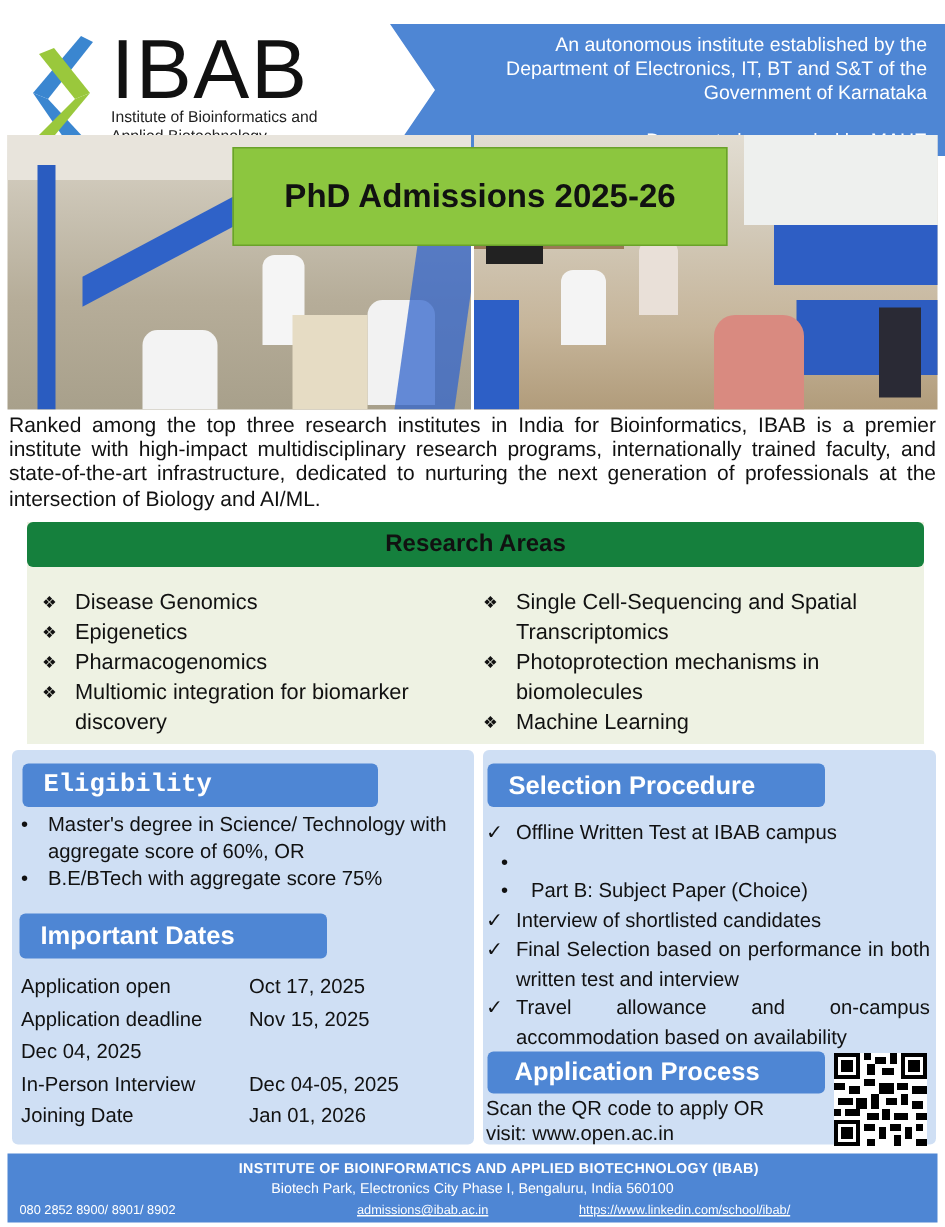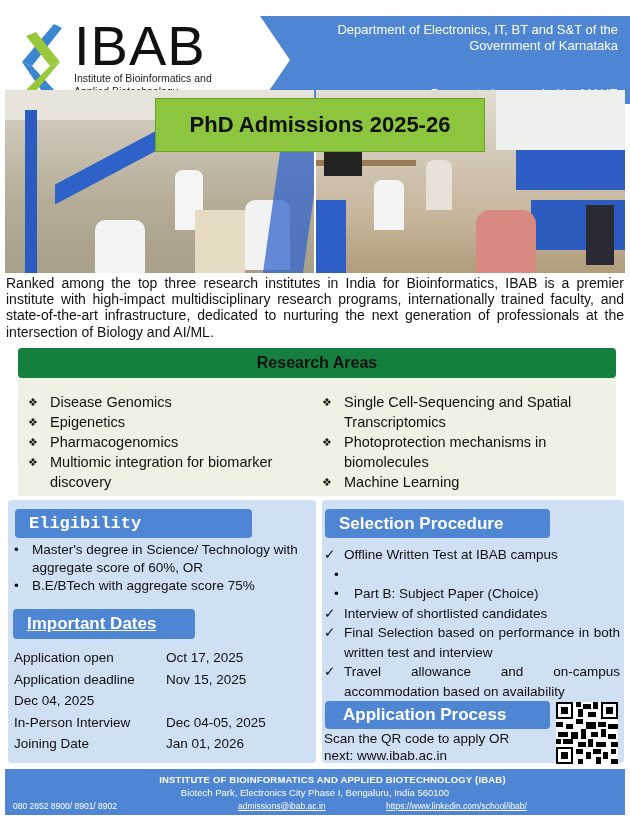--- a/index.html
+++ b/index.html
@@ -14,21 +14,21 @@
   .header-banner { position: absolute; left: 260px; top: 0; width: 370px; height: 88px; background: #4e86d4; clip-path: polygon(0 0, 100% 0, 100% 100%, 0 100%, 30px 50%); }
   .header-banner .lines { position: absolute; right: 12px; top: 6px; text-align: right; color: #fff; font-size: 13px; line-height: 16px; }
   .header-banner .mahe { position: absolute; right: 12px; top: 70px; color: #fff; font-size: 13px; }
 
   
   .photos { position: absolute; left: 5px; top: 90px; width: 620px; height: 183px; display: flex; gap: 2px; }
   .photo { flex: 1; height: 100%; position: relative; overflow: hidden; }
   .photo-lab { background: linear-gradient(180deg, #d9d3c6 0%, #c7c0b0 30%, #b6ad99 60%, #a8a08b 100%); }
   .photo-comp { background: linear-gradient(180deg, #e2ddd2 0%, #d2c9b8 35%, #c6b59a 70%, #b19c7b 100%); }
   .photo .blk { position: absolute; }
-  .title-box { position: absolute; left: 155px; top: 98px; width: 330px; height: 54px; background: #8cc63f; border: 1px solid #6aa22a; display: flex; align-items: center; justify-content: center; font-size: 22px; font-weight: 700; color: #111; }
+  .title-box { position: absolute; left: 155px; top: 98px; width: 330px; height: 66px; background: #8cc63f; border: 1px solid #6aa22a; display: flex; align-items: center; justify-content: center; font-size: 22px; font-weight: 700; color: #111; }
 
   
   .intro { position: absolute; left: 6px; top: 275px; width: 618px; font-size: 14px; line-height: 16.2px; text-align: justify; color: #111; }
 
   
   .ra-wrap { position: absolute; left: 18px; top: 348px; width: 598px; height: 148px; background: #eef2e3; }
   .ra-head { position: absolute; left: 18px; top: 348px; width: 598px; height: 30px; background: #15803d; border-radius: 4px; display: flex; align-items: center; justify-content: center; font-size: 16px; font-weight: 700; color: #111; }
   .ra-col { position: absolute; top: 392px; font-size: 14.5px; line-height: 20px; }
   .ra-col.left { left: 28px; width: 260px; }
   .ra-col.right { left: 322px; width: 290px; }
@@ -77,20 +77,21 @@
       <path d="M34 44 L44 40 L14 76 L6 72 Z" fill="#9ac83c"></path>
     </svg>
     <div class="logo-text">IBAB</div>
     <div class="logo-sub">
       <div>Institute of Bioinformatics and</div>
       <div>Applied Biotechnology</div>
     </div>
   </div>
   <div class="header-banner">
     <div class="lines">
+      <div>An autonomous institute established by the</div>
       <div>Department of Electronics, IT, BT and S&amp;T of the</div>
       <div>Government of Karnataka</div>
     </div>
     <div class="mahe">Degree to be awarded by MAHE</div>
   </div>
 </div>
 
 <div class="photos">
   <div class="photo photo-lab">
     <div class="blk" style="left:0;top:0;width:100%;height:30px;background:#e8e4dc;"></div>
@@ -159,21 +160,21 @@
 <div class="elig-list">
   <div class="elig-item">
       <span class="bul">•</span>
       <span>Master's degree in Science/ Technology with aggregate score of 60%, OR</span>
     </div>
   <div class="elig-item">
       <span class="bul">•</span>
       <span>B.E/BTech with aggregate score 75%</span>
     </div>
 </div>
-<div class="sec-head" style="left:13px;top:609px;width:182px;height:30px;text-decoration:underline;">Important Dates</div>
+<div class="sec-head" style="left:13px;top:609px;width:205px;height:30px;">Important Dates</div>
 <div class="dates">
   <div class="date-row">
       <span class="lbl">Application open</span>
       <span>Oct 17, 2025</span>
     </div>
   <div class="date-row">
       <span class="lbl">Application deadline</span>
       <span>Nov 15, 2025</span>
     </div>
   <div class="date-row">
@@ -212,21 +213,21 @@
       <span class="txt" style="text-align:justify;">Final Selection based on performance in both written test and interview</span>
     </div>
   <div class="sel-item">
       <span class="bul">✓</span>
       <span class="txt" style="text-align:justify;">Travel allowance and on-campus accommodation based on availability</span>
     </div>
 </div>
 <div class="sec-head" style="left:325px;top:701px;width:225px;height:28px;padding-left:18px;">Application Process</div>
 <div class="app-text">
   <div>Scan the QR code to apply OR</div>
-  <div>next: www.ibab.ac.in</div>
+  <div>visit: www.open.ac.in</div>
 </div>
 <svg class="qr" viewBox="0 0 25 25" shape-rendering="crispEdges">
   <rect x="0" y="0" width="25" height="25" fill="#fff"></rect>
   <g fill="#000">
     <rect x="0" y="0" width="7" height="7"></rect>
       <rect x="1" y="1" width="5" height="5" fill="#fff"></rect>
       <rect x="2" y="2" width="3" height="3"></rect>
     <rect x="18" y="0" width="7" height="7"></rect>
       <rect x="19" y="1" width="5" height="5" fill="#fff"></rect>
       <rect x="20" y="2" width="3" height="3"></rect>

